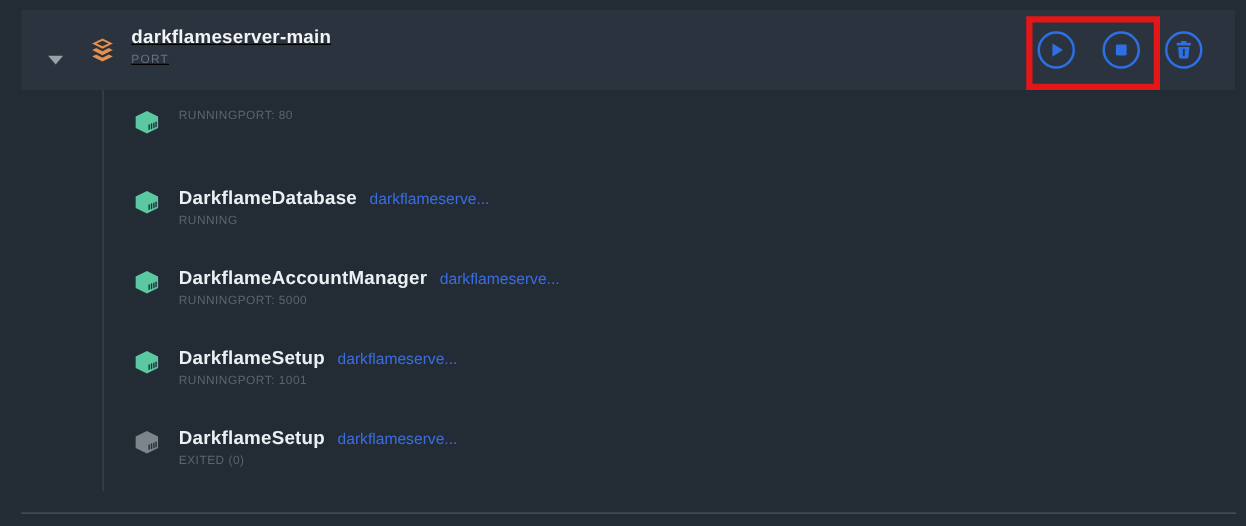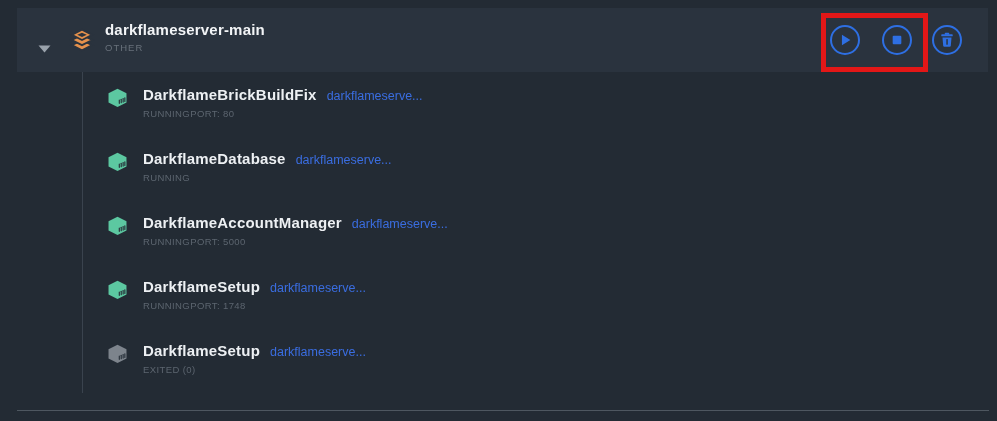--- a/index.html
+++ b/index.html
@@ -21,21 +21,21 @@
     position:relative;width:997px;height:421px;background:var(--page-bg);
     overflow:hidden;
   }
   
   .stack-header{
     position:absolute;left:17px;top:8px;width:971px;height:64px;
     background:var(--header-bg);
   }
   .chevron{position:absolute;left:21px;top:31px;width:13px;height:8px;display:block;cursor:pointer;}
   .stack-icon{position:absolute;left:51px;top:19px;width:28px;height:27px;display:block;}
-  .stack-titles{position:absolute;left:88px;top:13px;}
+  .stack-titles{position:absolute;left:88px;top:13px;text-decoration:underline;}
   .stack-name{font-size:15px;font-weight:600;color:var(--title-white);letter-spacing:.2px;}
   .stack-type{margin-top:4px;font-size:9.5px;color:#68717b;letter-spacing:1px;}
   .cbtn{
     position:absolute;top:17px;width:30px;height:30px;border-radius:50%;
     border:2px solid var(--accent-blue);background:transparent;cursor:pointer;
     display:flex;align-items:center;justify-content:center;padding:0;
   }
   .cbtn svg{display:block;}
   .btn-start{left:813px;}
   .btn-stop{left:865px;}
@@ -72,21 +72,21 @@
     <span class="stack-icon">
       <svg width="28" height="27" viewBox="0 0 26 22">
         <path d="M13 10.6 L22.5 15.35 13 20.1 3.5 15.35 Z" fill="var(--stack-orange)" stroke="var(--header-bg)" stroke-width="1.7"></path>
         <path d="M13 5.8 L22.5 10.55 13 15.3 3.5 10.55 Z" fill="var(--stack-orange)" stroke="var(--header-bg)" stroke-width="1.7"></path>
         <path d="M13 1 L22.5 5.75 13 10.5 3.5 5.75 Z" fill="var(--stack-orange)" stroke="var(--header-bg)" stroke-width="1.7"></path>
         <path d="M13 3.7 L17.4 5.75 13 7.8 8.6 5.75 Z" fill="var(--header-bg)"></path>
       </svg>
     </span>
     <div class="stack-titles">
       <div class="stack-name">darkflameserver-main</div>
-      <div class="stack-type">OTHER</div>
+      <div class="stack-type">PORT</div>
     </div>
 
     <button class="cbtn btn-start" title="">
       <svg width="30" height="30" viewBox="0 0 30 30">
         <path d="M11.5 8.8 L11.5 21.2 L21.2 15 Z" fill="var(--accent-blue)"></path>
       </svg>
     </button>
     <button class="cbtn btn-stop" title="">
       <svg width="30" height="30" viewBox="0 0 30 30">
         <rect x="10" y="10" width="10" height="10" rx="1.2" fill="var(--accent-blue)"></rect>
@@ -113,23 +113,20 @@
         <path d="M11 0.3 L20.4 5 L20.4 14.6 L11 19.3 L1.6 14.6 L1.6 5 Z" fill="currentColor"></path>
         <g stroke="#273039" stroke-width="1.2" stroke-linecap="round">
           <line x1="12.9" y1="12.1" x2="12.9" y2="15.6"></line>
           <line x1="14.9" y1="11.3" x2="14.9" y2="15.0"></line>
           <line x1="16.9" y1="10.5" x2="16.9" y2="14.3"></line>
           <line x1="18.7" y1="9.7" x2="18.7" y2="13.6"></line>
         </g>
       </svg>
     </span>
     <div class="row-text">
-      <div class="row-title-line">
-        <span class="cname">DarkflameBrickBuildFix</span><a class="clink">darkflameserve...</a>
-      </div>
       <div class="row-status-line">
         <span>RUNNING</span><span class="port">PORT: 80</span>
       </div>
     </div>
   </div>
 
   <div class="row" style="top: 149px;">
     <span class="cube">
       <svg width="21" height="20" viewBox="0 0 22 20">
         <path d="M11 0.3 L20.4 5 L20.4 14.6 L11 19.3 L1.6 14.6 L1.6 5 Z" fill="currentColor"></path>
@@ -183,21 +180,21 @@
           <line x1="16.9" y1="10.5" x2="16.9" y2="14.3"></line>
           <line x1="18.7" y1="9.7" x2="18.7" y2="13.6"></line>
         </g>
       </svg>
     </span>
     <div class="row-text">
       <div class="row-title-line">
         <span class="cname">DarkflameSetup</span><a class="clink">darkflameserve...</a>
       </div>
       <div class="row-status-line">
-        <span>RUNNING</span><span class="port">PORT: 1748</span>
+        <span>RUNNING</span><span class="port">PORT: 1001</span>
       </div>
     </div>
   </div>
 
   <div class="row" style="top: 341px;">
     <span class="cube exited">
       <svg width="21" height="20" viewBox="0 0 22 20">
         <path d="M11 0.3 L20.4 5 L20.4 14.6 L11 19.3 L1.6 14.6 L1.6 5 Z" fill="currentColor"></path>
         <g stroke="#273039" stroke-width="1.2" stroke-linecap="round">
           <line x1="12.9" y1="12.1" x2="12.9" y2="15.6"></line>

